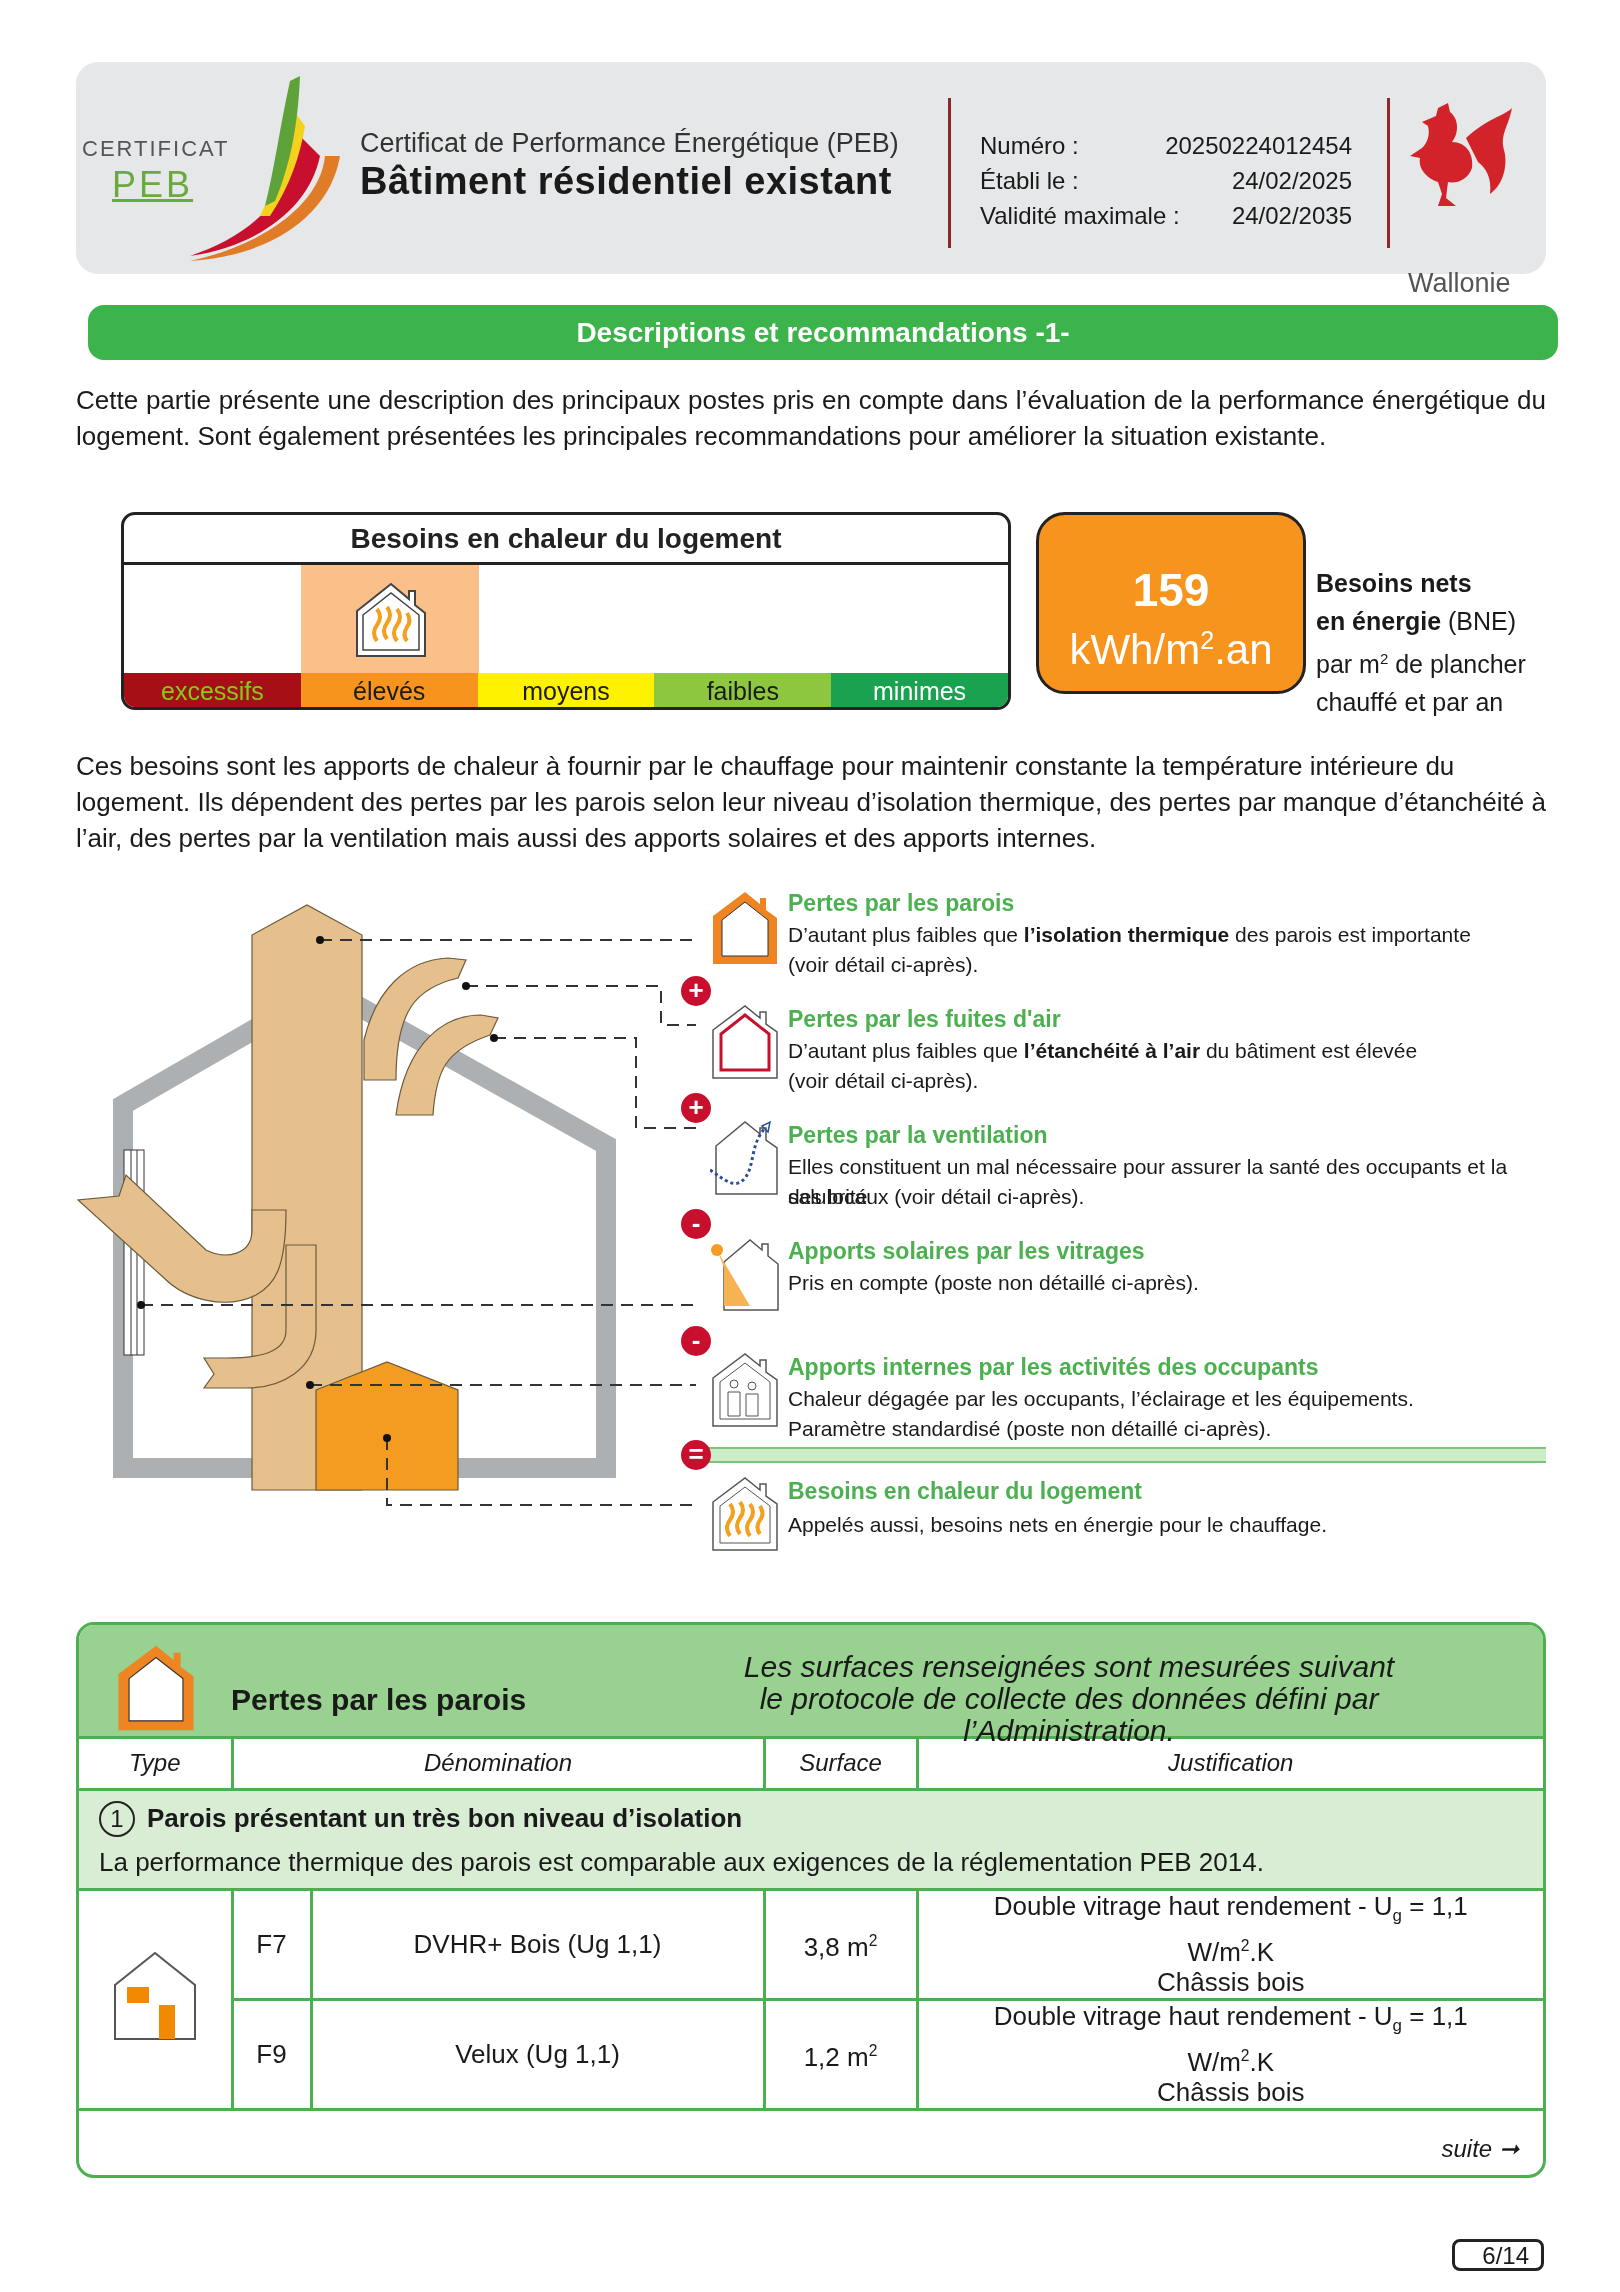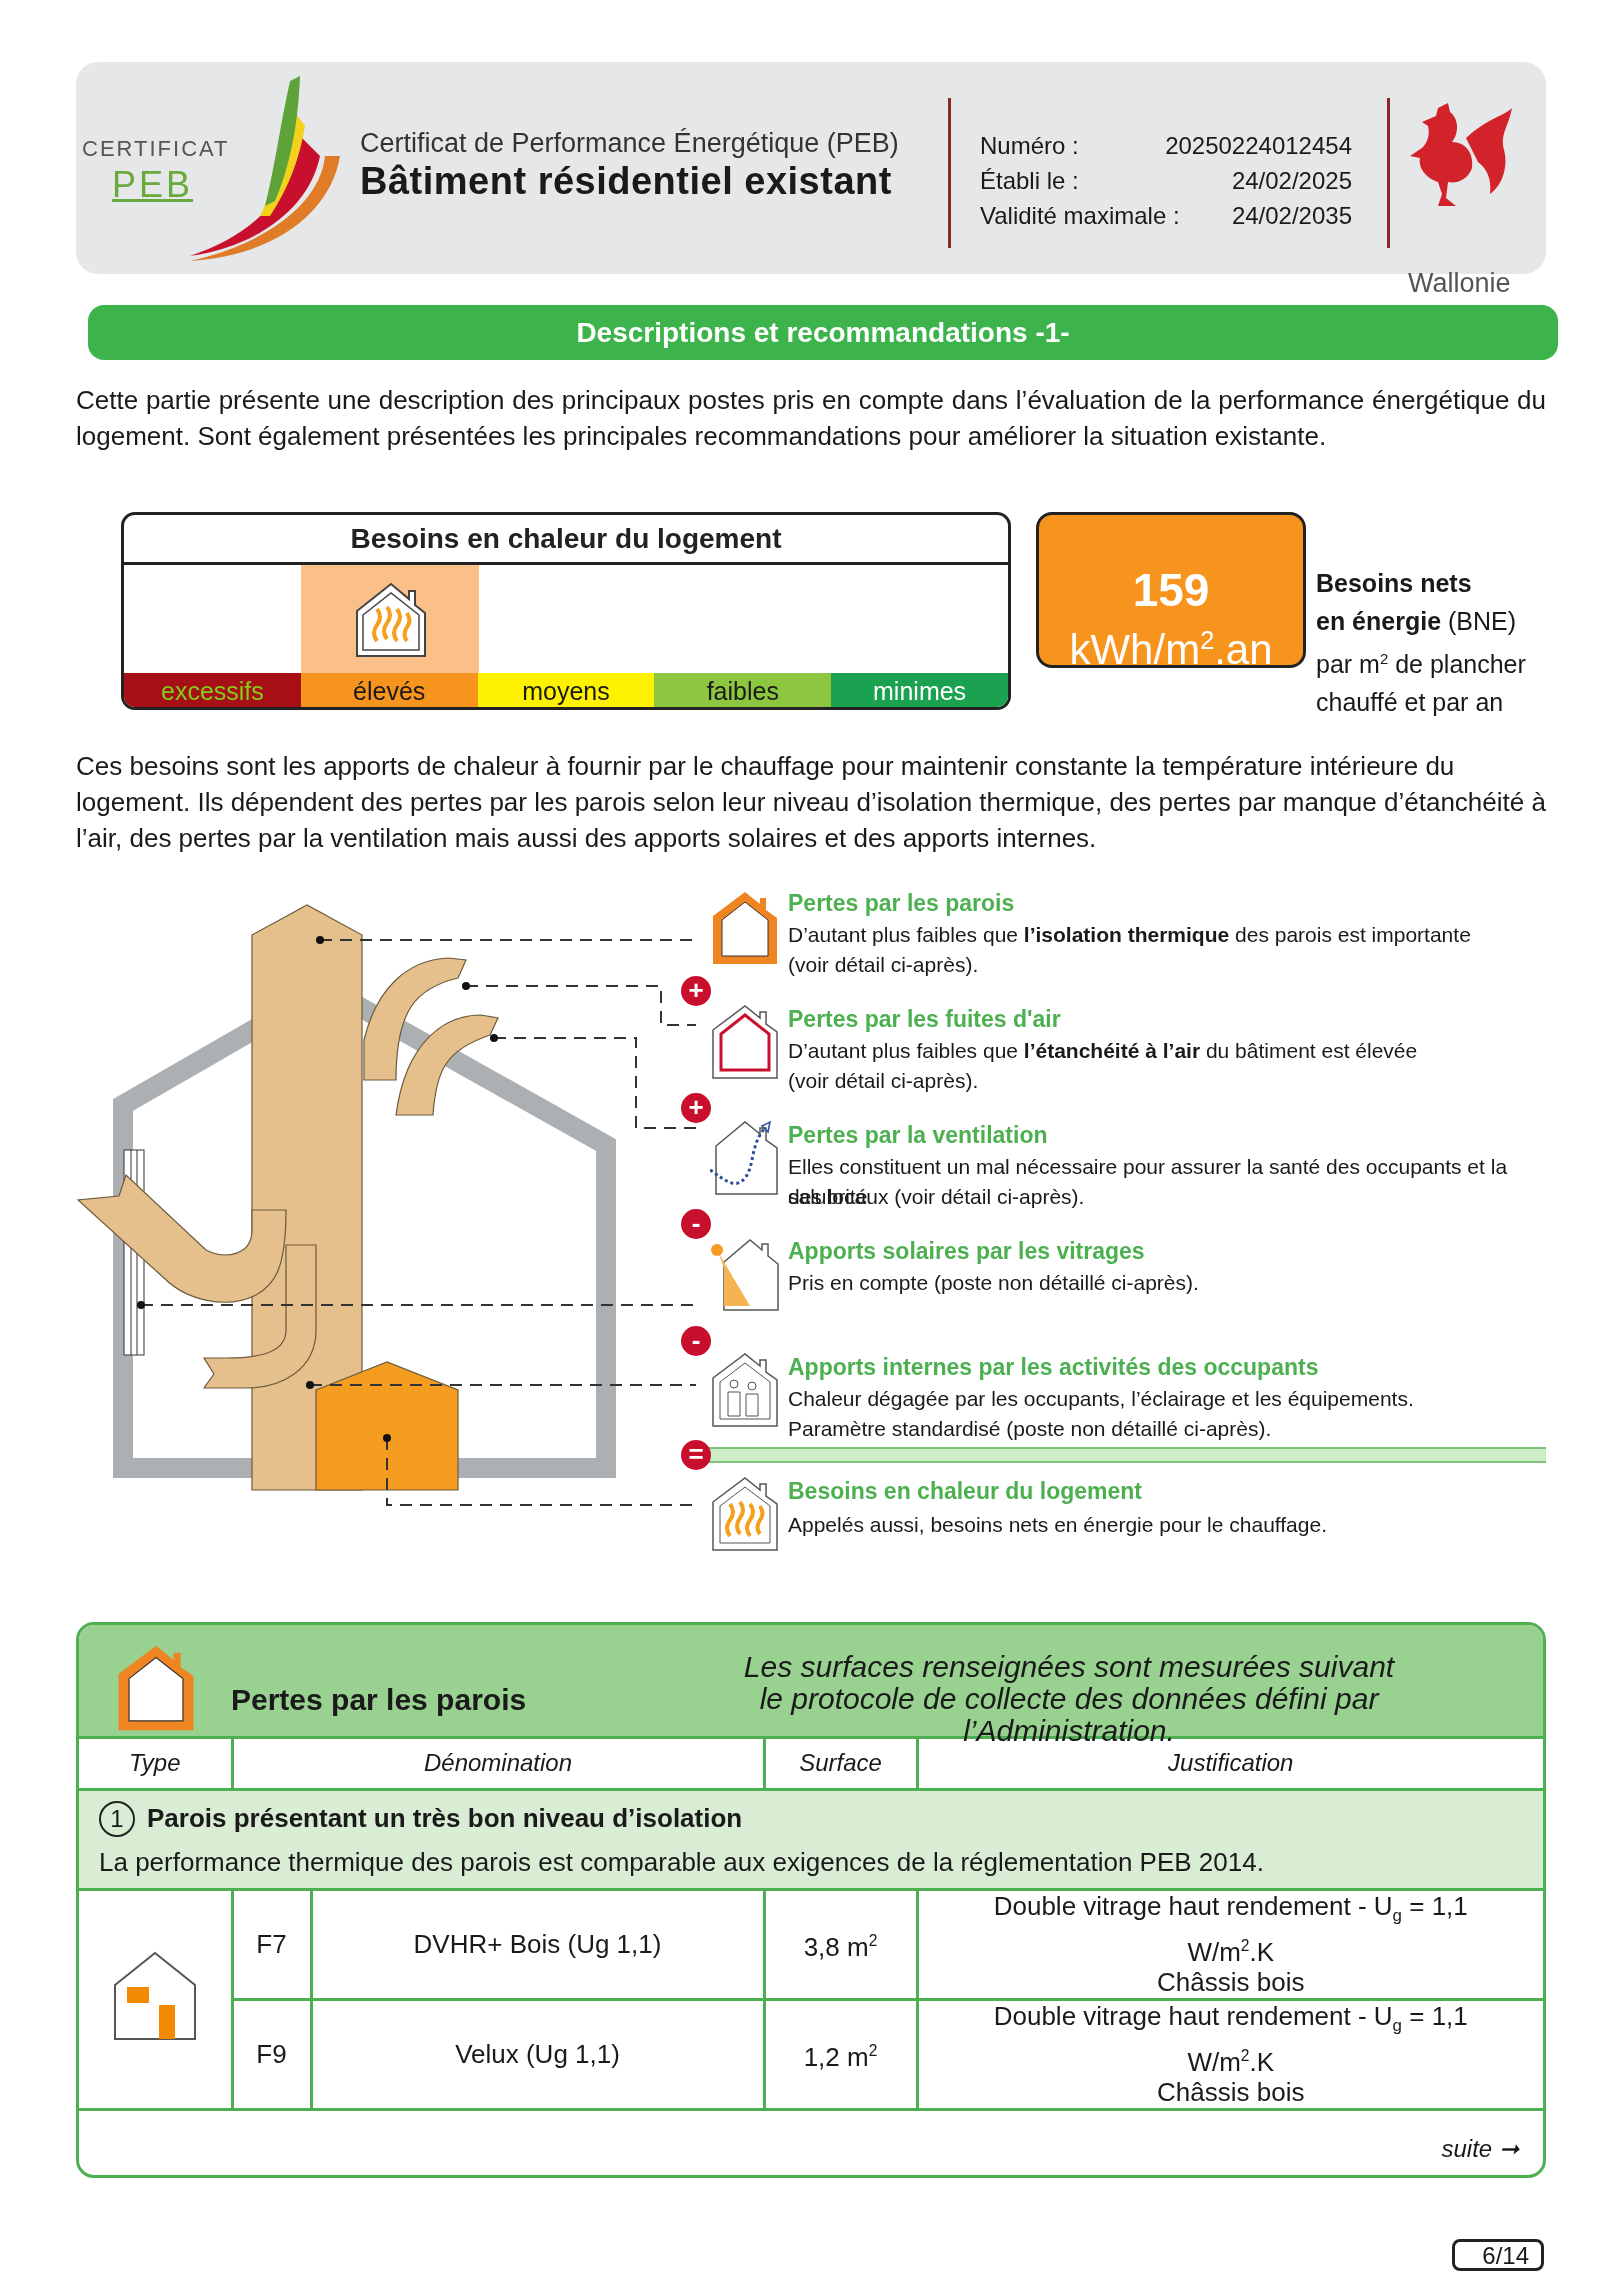--- a/index.html
+++ b/index.html
@@ -24,21 +24,21 @@
   .intro { left: 76px; top: 382px; width: 1470px; font-size: 26px; line-height: 36px; text-align: justify; }
 
   
   .scale { left: 121px; top: 512px; width: 890px; height: 198px; border: 3px solid #222; border-radius: 14px; overflow: hidden; background: #fff; }
   .scale-title { height: 50px; border-bottom: 3px solid #222; text-align: center; font-size: 28px; line-height: 48px; font-weight: bold; color: #222; }
   .scale-body { position: relative; height: 108px; }
   .scale-high { position: absolute; left: 177px; top: 0; width: 178px; height: 108px; background: #fbc08a; }
   .scale-labels { display: flex; height: 37px; }
   .scale-labels div { flex: 1; text-align: center; font-size: 25px; line-height: 37px; }
 
-  .bne-box { left: 1036px; top: 512px; width: 270px; height: 156px; background: #f7941d; border: 3px solid #222; border-radius: 16px; color: #fff; text-align: center; }
+  .bne-box { left: 1036px; top: 512px; width: 270px; height: 182px; background: #f7941d; border: 3px solid #222; border-radius: 29px; color: #fff; text-align: center; }
   .bne-val { font-size: 46px; font-weight: bold; margin-top: 50px; line-height: 50px; }
   .bne-unit { font-size: 42px; line-height: 50px; }
   .bne-desc { left: 1316px; top: 564px; font-size: 25px; line-height: 38px; }
 
   .para2 { left: 76px; top: 748px; width: 1470px; font-size: 26px; line-height: 36px; }
 
   
   .leg-item { left: 710px; width: 840px; }
   .leg-title { color: #4cb050; font-weight: bold; font-size: 23px; line-height: 30px; position: absolute; left: 78px; }
   .leg-text { font-size: 21px; line-height: 30px; position: absolute; left: 78px; color: #1a1a1a; }

